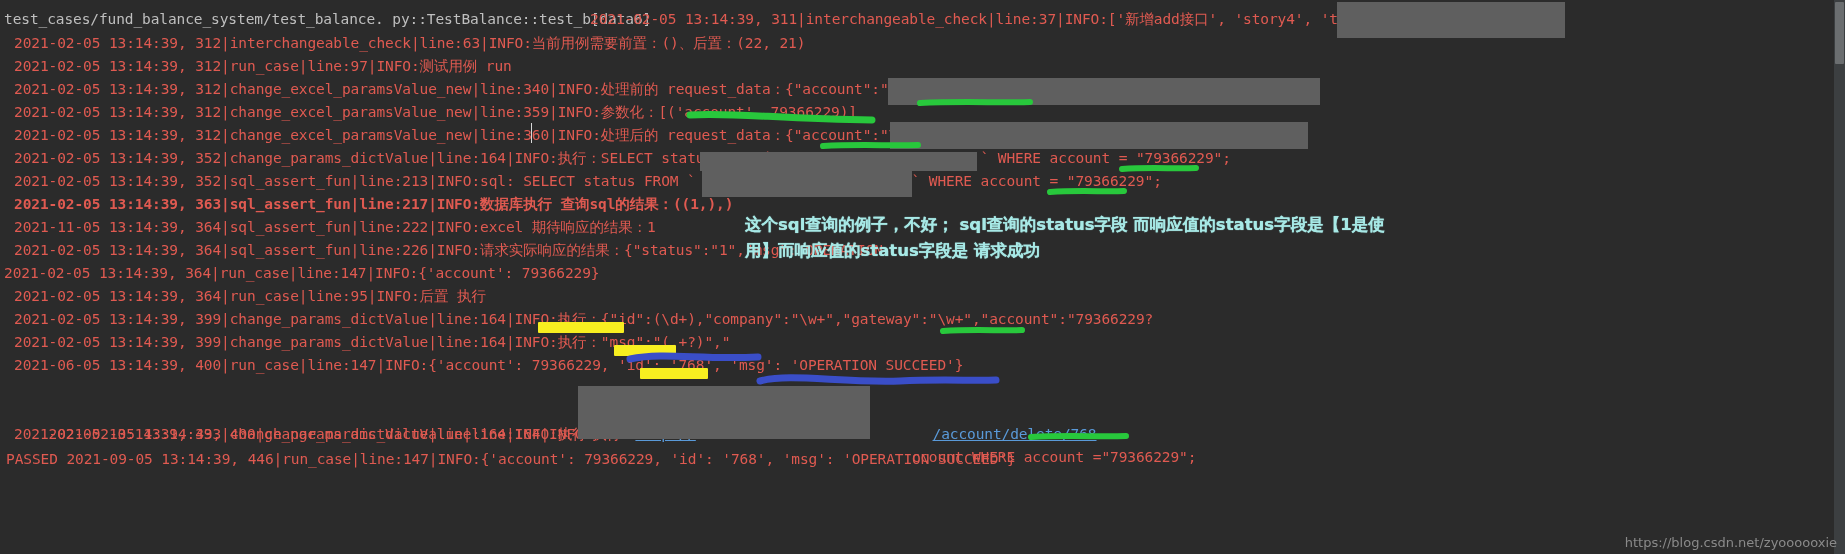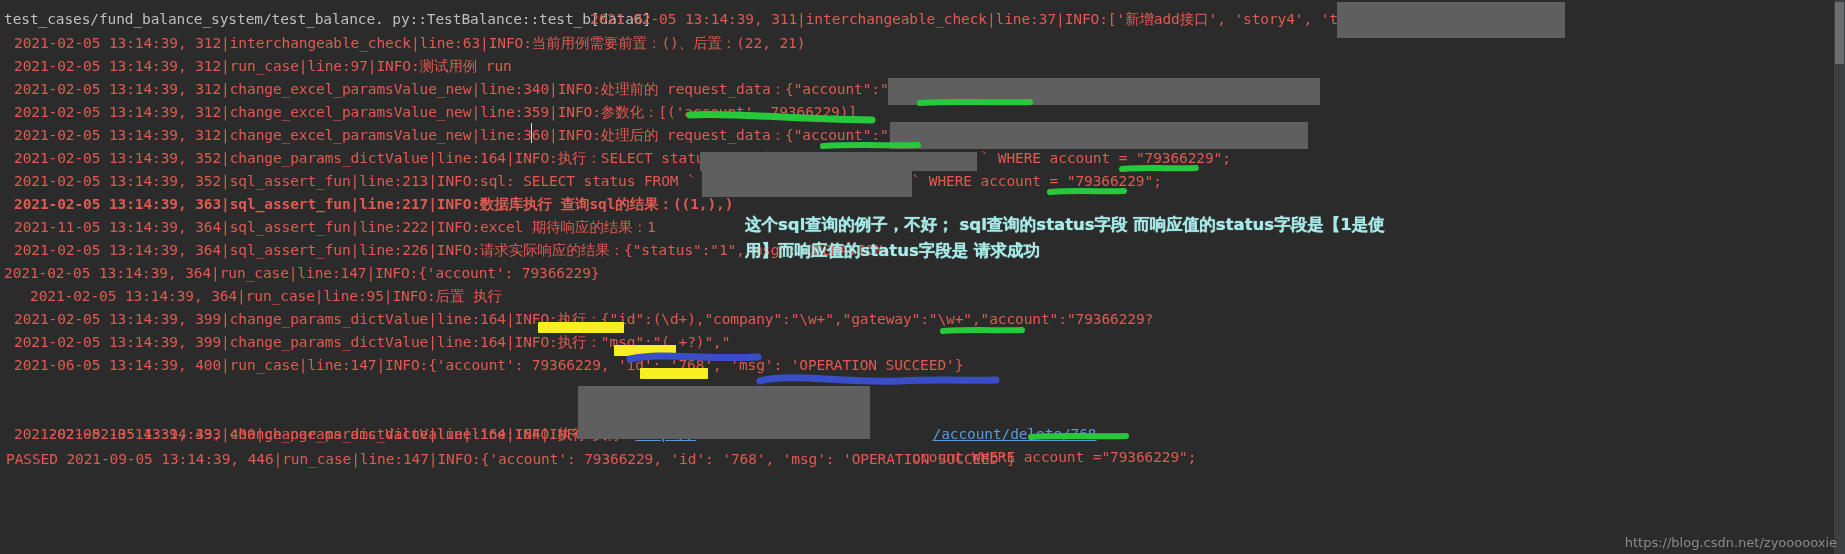--- a/index.html
+++ b/index.html
@@ -125,21 +125,21 @@
   <div class="log-line" style="top:55px; left:14px;">2021-02-05 13:14:39, 312|run_case|line:97|INFO:测试用例 run</div>
   <div class="log-line" style="top:78px; left:14px;">2021-02-05 13:14:39, 312|change_excel_paramsValue_new|line:340|INFO:处理前的 request_data：{"account":"${account}","b</div>
   <div class="log-line" style="top:101px; left:14px;">2021-02-05 13:14:39, 312|change_excel_paramsValue_new|line:359|INFO:参数化：[('account', 79366229)]</div>
   <div class="log-line" style="top:124px; left:14px;">2021-02-05 13:14:39, 312|change_excel_paramsValue_new|line:360|INFO:处理后的 request_data：{"account":"79366229","bu</div>
   <div class="log-line" style="top:147px; left:14px;">2021-02-05 13:14:39, 352|change_params_dictValue|line:164|INFO:执行：SELECT status FROM `                        ` WHERE account = "79366229";</div>
   <div class="log-line" style="top:170px; left:14px;">2021-02-05 13:14:39, 352|sql_assert_fun|line:213|INFO:sql: SELECT status FROM `                         ` WHERE account = "79366229";</div>
   <div class="log-line" style="top:193px; left:14px;font-weight:bold;">2021-02-05 13:14:39, 363|sql_assert_fun|line:217|INFO:数据库执行 查询sql的结果：((1,),)</div>
   <div class="log-line" style="top:216px; left:14px;">2021-11-05 13:14:39, 364|sql_assert_fun|line:222|INFO:excel 期待响应的结果：1</div>
   <div class="log-line" style="top:239px; left:14px;">2021-02-05 13:14:39, 364|sql_assert_fun|line:226|INFO:请求实际响应的结果：{"status":"1","msg":"OPERATION</div>
   <div class="log-line" style="top:262px; left:4px;">2021-02-05 13:14:39, 364|run_case|line:147|INFO:{'account': 79366229}</div>
-  <div class="log-line" style="top:285px; left:14px;margin-left:16px;">2021-02-05 13:14:39, 364|run_case|line:95|INFO:后置 执行</div>
+  <div class="log-line" style="top:285px; left:14px;">2021-02-05 13:14:39, 364|run_case|line:95|INFO:后置 执行</div>
   <div class="log-line" style="top:308px; left:14px;">2021-02-05 13:14:39, 399|change_params_dictValue|line:164|INFO:执行：{"id":(\d+),"company":"\w+","gateway":"\w+","account":"79366229?</div>
   <div class="log-line" style="top:331px; left:14px;">2021-02-05 13:14:39, 399|change_params_dictValue|line:164|INFO:执行："msg":"(.+?)","</div>
   <div class="log-line" style="top:354px; left:14px;">2021-06-05 13:14:39, 400|run_case|line:147|INFO:{'account': 79366229, 'id': '768', 'msg': 'OPERATION SUCCEED'}</div>
 
   <div class="log-line" style="top:400px; left:14px;">
     <span>2021-02-05 13:14:39, 400|change_params_dictValue|line:164|INFO:执行：</span><span class="url">http://</span>
   </div>
   <div class="log-line" style="top:400px; left:898px;">
     <span class="url">/account/delete/768</span>
   </div>

